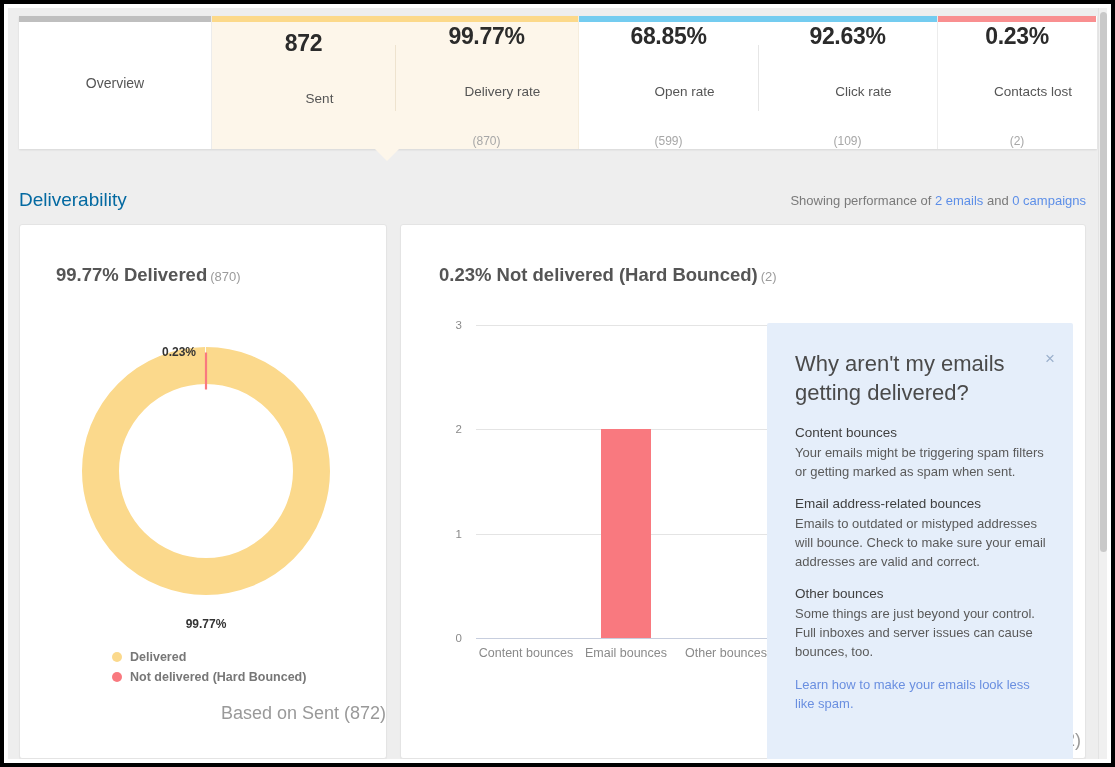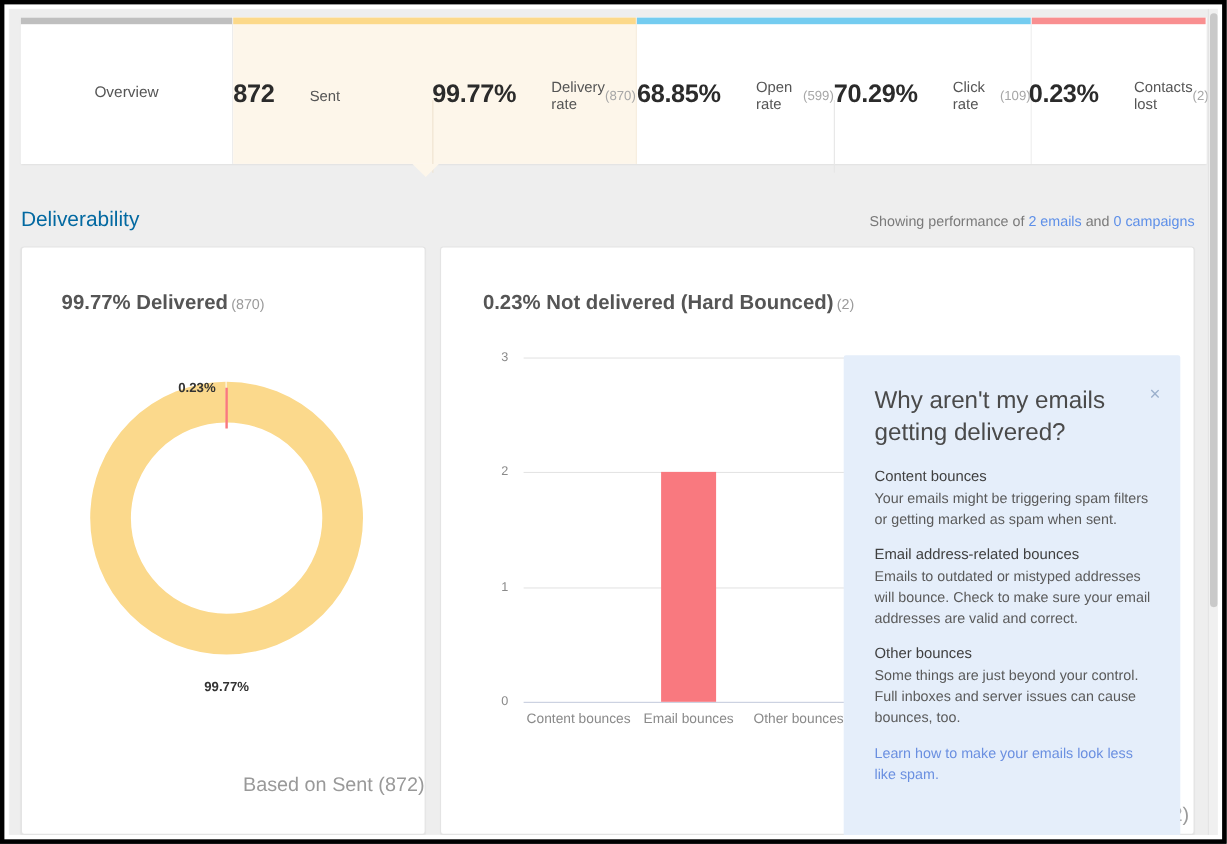--- a/index.html
+++ b/index.html
@@ -76,25 +76,26 @@
   .metric-card.group-open {
     width: 359px;
     display: flex;
     flex-direction: row;
   }
   .metric-card.group-lost { width: 158px; }
 
   .sub-metric {
     flex: 1 1 0;
     display: flex;
-    flex-direction: row;
+    flex-direction: column;
     align-items: center;
-    justify-content: flex-start;
+    justify-content: space-between;
     padding-top: 6px;
     position: relative;
+    gap: 32px;
   }
   .sub-metric + .sub-metric::before {
     content: "";
     position: absolute;
     left: 0; top: 28px;
     width: 1px; height: 66px;
     background: #e6e6e6;
   }
   .group-sent .sub-metric + .sub-metric::before { background: #eee3cf; }
 
@@ -357,21 +358,21 @@
     </div>
 
     <div class="metric-card group-open">
       <div class="topbar" style="background:#74ccf0"></div>
       <div class="sub-metric">
         <div class="m-value">68.85%</div>
         <div class="m-label">Open rate</div>
         <div class="m-count">(599)</div>
       </div>
       <div class="sub-metric">
-        <div class="m-value">70.29%</div>
+        <div class="m-value">92.63%</div>
         <div class="m-label">Click rate</div>
         <div class="m-count">(109)</div>
       </div>
     </div>
 
     <div class="metric-card group-lost">
       <div class="topbar" style="background:#f98f90"></div>
       <div class="sub-metric">
         <div class="m-value">0.23%</div>
         <div class="m-label">Contacts lost</div>
@@ -398,20 +399,30 @@
       <div class="donut-top-label">0.23%</div>
       <svg width="296" height="270" viewBox="0 0 296 270">
 
         <circle cx="150" cy="126" r="105.5" fill="none" stroke="#fbd98c" stroke-width="37" stroke-dasharray="661.4 2.0" transform="rotate(-90 150 126)"></circle>
 
         <line x1="150" y1="7.5" x2="150" y2="44.5" stroke="#f9797f" stroke-width="2.2"></line>
       </svg>
       <div class="donut-bottom-label">99.77%</div>
     </div>
 
+    <div class="legend">
+      <div class="legend-row">
+        <span class="legend-dot" style="background:#fbd98c"></span>
+        <span>Delivered</span>
+      </div>
+      <div class="legend-row">
+        <span class="legend-dot" style="background:#f9797f"></span>
+        <span>Not delivered (Hard Bounced)</span>
+      </div>
+    </div>
 
     <div class="based-on">Based on Sent (872)</div>
   </div>
 
   <div class="panel panel-right">
     <div class="panel-title">
       <span>0.23% Not delivered (Hard Bounced)</span><span class="muted">(2)</span>
     </div>
 
     <div class="chart-area">

